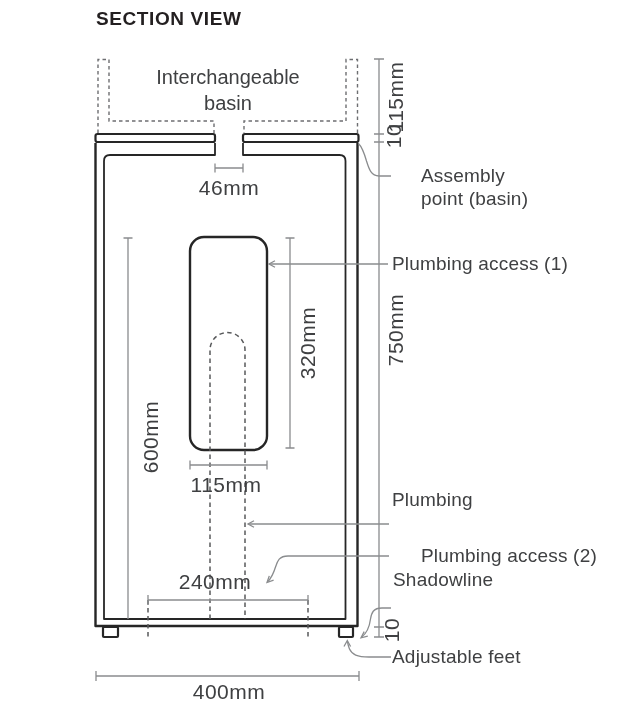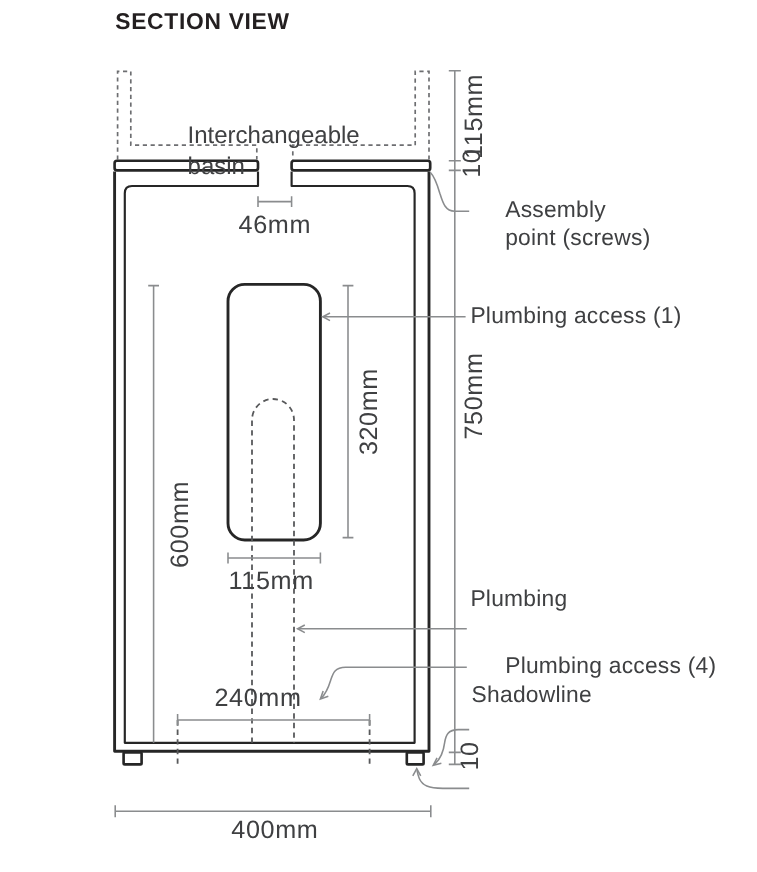--- a/index.html
+++ b/index.html
@@ -21,21 +21,21 @@
   .struct-fill{stroke:var(--outline);fill:#ffffff;stroke-width:2.2;stroke-linejoin:round;}
   .dash-basin{stroke:var(--dashed);fill:none;stroke-width:1.4;stroke-dasharray:3.5 3;}
   .dash-pipe{stroke:#58595b;fill:none;stroke-width:1.5;stroke-dasharray:4.5 3.5;}
   .dim{stroke:var(--dimension);fill:none;stroke-width:1.3;}
   .lbl{position:absolute;white-space:nowrap;font-size:19px;letter-spacing:0.2px;color:var(--text);}
   .lbl.vmid{transform:translateY(-50%);}
   .dimtext{position:absolute;white-space:nowrap;font-size:21px;letter-spacing:0.5px;color:var(--text);
            transform:translate(-50%,-50%);}
   .dimtext.rot{transform:translate(-50%,-50%) rotate(-90deg);}
   .title{position:absolute;font-size:19px;font-weight:bold;letter-spacing:0.6px;color:#231f20;white-space:nowrap;}
-  .basin-label{position:absolute;font-size:20px;line-height:26px;transform:translateX(-50%);margin-top:36px;}
+  .basin-label{position:absolute;text-align:center;font-size:20px;line-height:26px;transform:translateX(-50%);}
   .two-line{position:absolute;font-size:19px;letter-spacing:0.2px;}
   .two-line .line{display:block;margin-left:30px;}
   .lh23 .line{line-height:23px;}
   .lh25 .line{line-height:25px;}
 </style>
 </head>
 <body>
 
 <div class="canvas">
 
@@ -118,22 +118,23 @@
   <div class="dimtext rot" style="left:396px;top:330px;">750mm</div>
   <div class="dimtext rot" style="left:308px;top:343px;">320mm</div>
   <div class="dimtext rot" style="left:151px;top:437px;">600mm</div>
   <div class="dimtext" style="left:226px;top:485px;">115mm</div>
   <div class="dimtext" style="left:215px;top:582px;">240mm</div>
   <div class="dimtext rot" style="left:392px;top:630px;">10</div>
   <div class="dimtext" style="left:229px;top:692px;">400mm</div>
 
   <div class="two-line lh23" style="left:391px;top:164px;">
     <span class="line">Assembly</span>
-    <span class="line">point (screws)</span>
+    <span class="line">point (basin)</span>
   </div>
   <div class="lbl vmid" style="left:392px;top:264px;text-align:center;">Plumbing access (1)</div>
   <div class="lbl vmid" style="left:392px;top:500px;">Plumbing</div>
   <div class="two-line lh25" style="left:391px;top:543px;">
-    <span class="line">Plumbing access (4)</span>
+    <span class="line">Plumbing access (2)</span>
   </div>
   <div class="lbl vmid" style="left:393px;top:580px;">Shadowline</div>
+  <div class="lbl vmid" style="left:392px;top:657px;">Adjustable feet</div>
 
 </div>
 
 </body></html>

